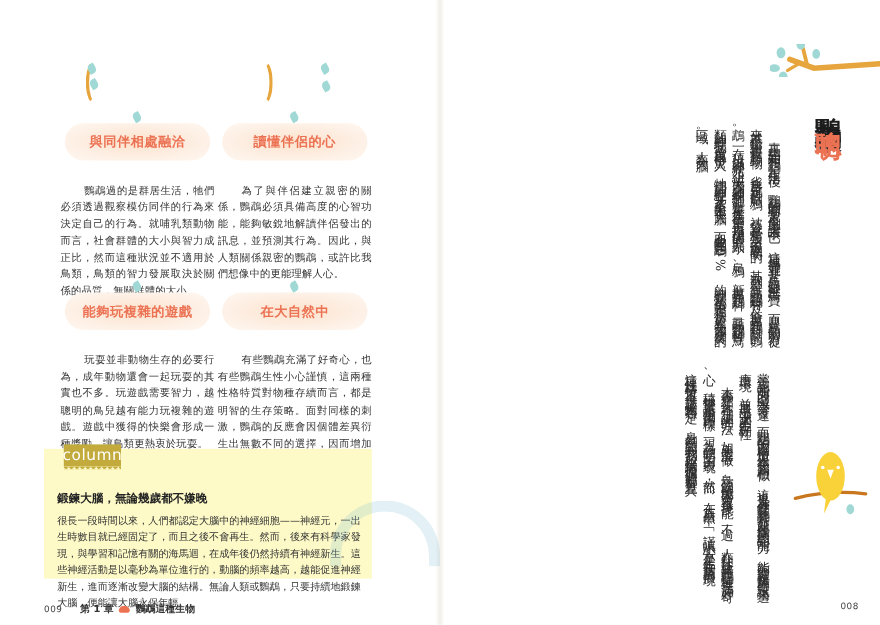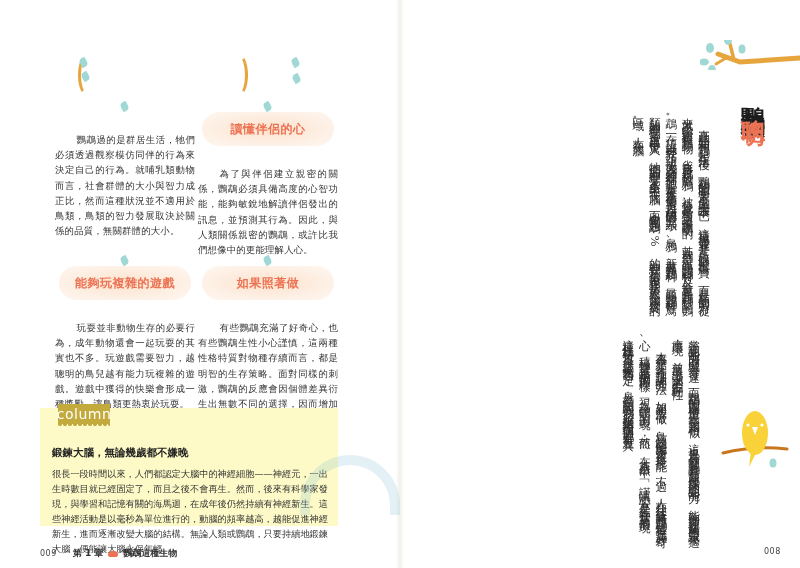--- a/index.html
+++ b/index.html
@@ -80,20 +80,23 @@
       <div class="bracket l"></div>
       <div class="bracket r"></div>
     </div>
     <div class="leaf" style="left:80px;top:58px"></div>
     <div class="leaf" style="left:82px;top:72px"></div>
     <div class="leaf" style="left:292px;top:58px"></div>
     <div class="leaf" style="left:293px;top:74px"></div>
 
     <div class="section" style="left:55px;top:112px">
       <div class="leaf" style="left:66px;top:-10px"></div>
+      <div class="pill">
+          <span>與同伴相處融洽</span>
+        </div>
       <div class="sec-body">鸚鵡過的是群居生活，牠們必須透過觀察模仿同伴的行為來決定自己的行為。就哺乳類動物而言，社會群體的大小與智力成正比，然而這種狀況並不適用於鳥類，鳥類的智力發展取決於關係的品質，無關群體的大小。</div>
     </div>
 
     <div class="section" style="left:198px;top:112px">
       <div class="leaf" style="left:66px;top:-10px"></div>
       <div class="pill">
           <span>讀懂伴侶的心</span>
         </div>
       <div class="sec-body">為了與伴侶建立親密的關係，鸚鵡必須具備高度的心智功能，能夠敏銳地解讀伴侶發出的訊息，並預測其行為。因此，與人類關係親密的鸚鵡，或許比我們想像中的更能理解人心。</div>
     </div>
@@ -102,21 +105,21 @@
       <div class="leaf" style="left:66px;top:-10px"></div>
       <div class="pill">
           <span>能夠玩複雜的遊戲</span>
         </div>
       <div class="sec-body">玩耍並非動物生存的必要行為，成年動物還會一起玩耍的其實也不多。玩遊戲需要智力，越聰明的鳥兒越有能力玩複雜的遊戲。遊戲中獲得的快樂會形成一種獎勵，讓鳥類更熱衷於玩耍。</div>
     </div>
 
     <div class="section" style="left:198px;top:266px">
       <div class="leaf" style="left:66px;top:-10px"></div>
       <div class="pill">
-          <span>如果照著做</span>
+          <span>在大自然中</span>
         </div>
       <div class="sec-body">有些鸚鵡充滿了好奇心，也有些鸚鵡生性小心謹慎，這兩種性格特質對物種存續而言，都是明智的生存策略。面對同樣的刺激，鸚鵡的反應會因個體差異衍生出無數不同的選擇，因而增加了鸚鵡行為的複雜度。</div>
     </div>
 
     <div class="column-box">
       <div class="column-tag">column</div>
       <div class="column-title">鍛鍊大腦，無論幾歲都不嫌晚</div>
       <div class="column-body">很長一段時間以來，人們都認定大腦中的神經細胞——神經元，一出生時數目就已經固定了，而且之後不會再生。然而，後來有科學家發現，與學習和記憶有關的海馬迴，在成年後仍然持續有神經新生。這些神經活動是以毫秒為單位進行的，動腦的頻率越高，越能促進神經新生，進而逐漸改變大腦的結構。無論人類或鸚鵡，只要持續地鍛鍊大腦，便能讓大腦永保年輕。</div>
     </div>
 

